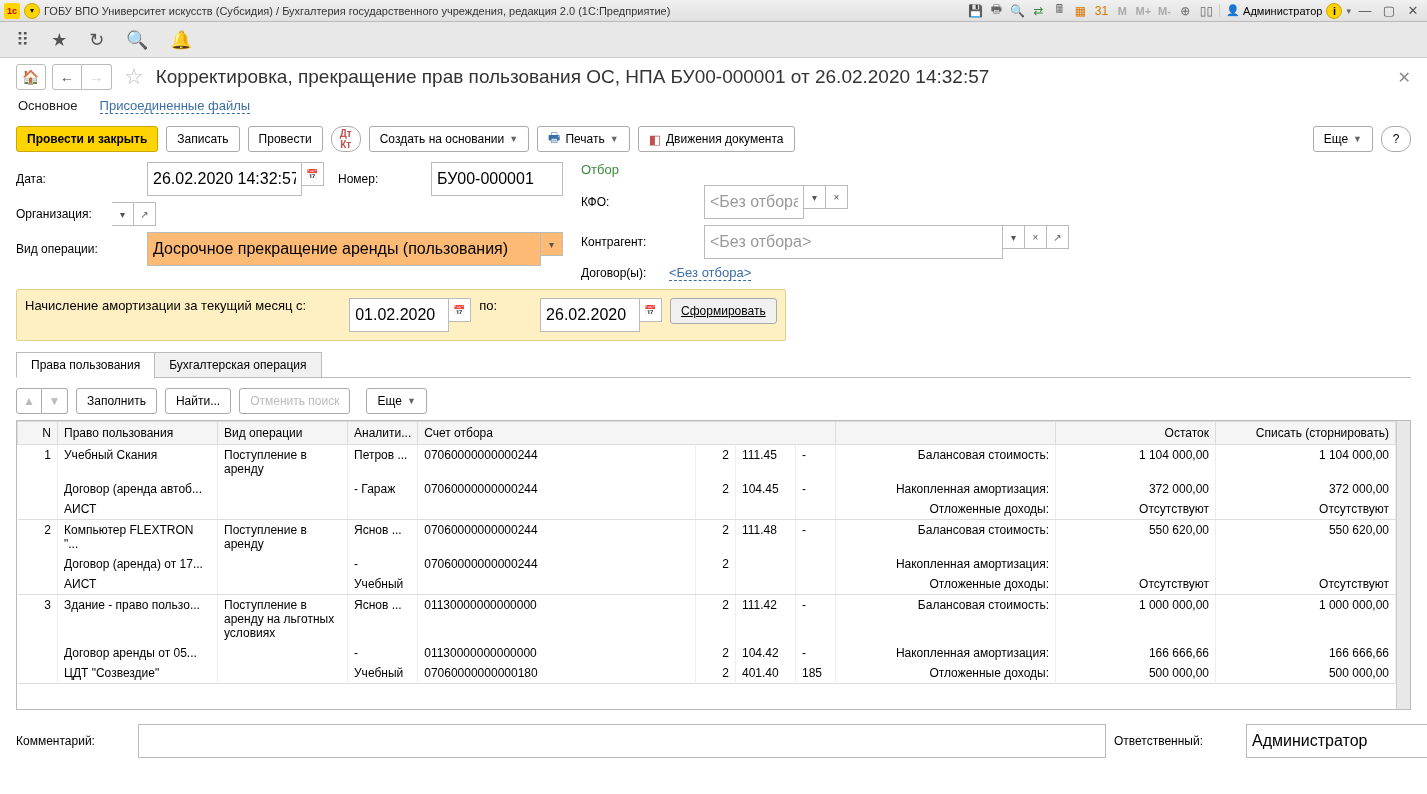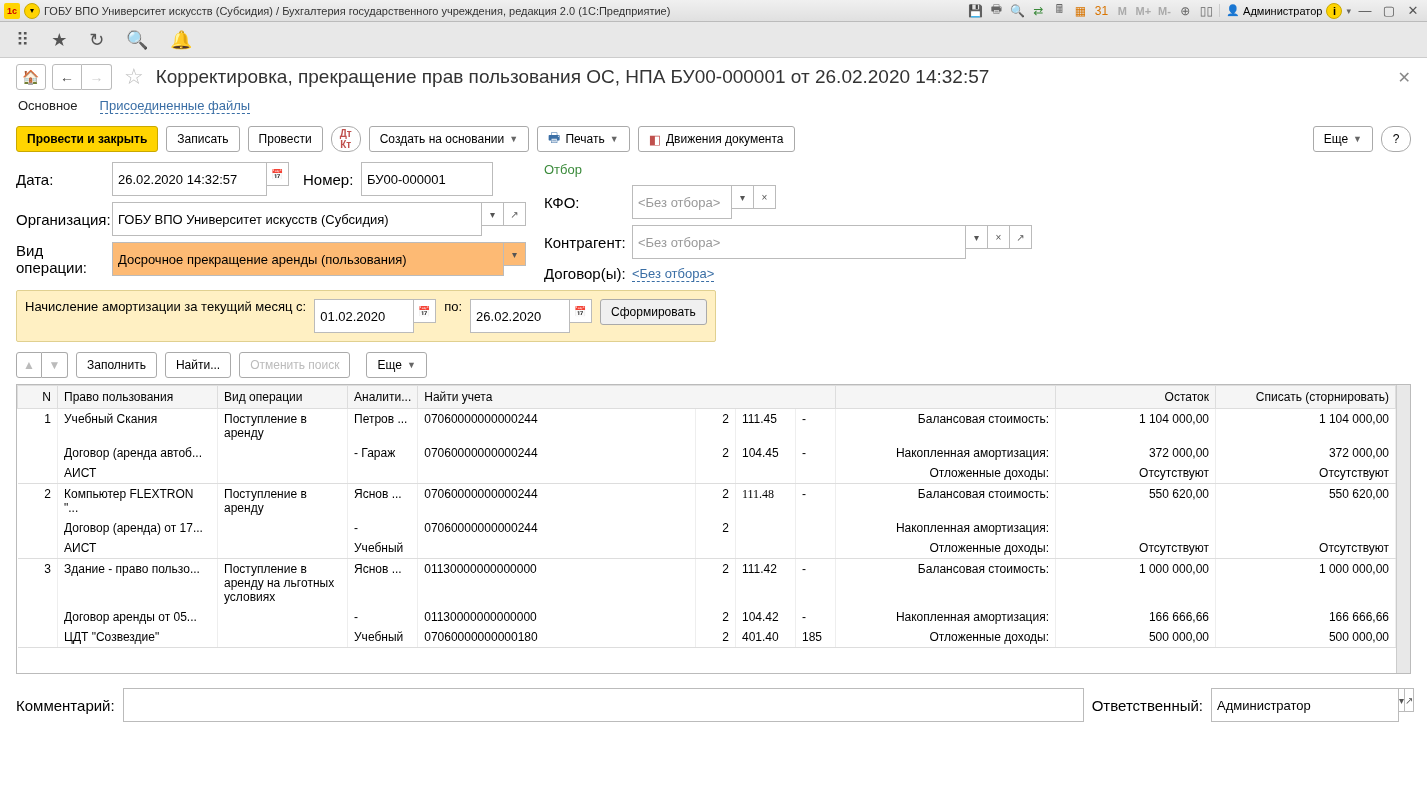--- a/index.html
+++ b/index.html
@@ -48,41 +48,41 @@
 .btn .icon.dt { color: #c0504d; font-size: 10px; font-weight: bold; }
 .toolbar .spacer { flex: 1; }
 .btn.square { width: 30px; padding: 0; justify-content: center; border-radius: 12px; }
 
 .form-top { display: flex; gap: 18px; margin-bottom: 8px; }
 .form-col { display: flex; flex-direction: column; gap: 6px; }
 .form-col.left { flex: 0 0 510px; }
 .form-col.right { flex: 1; }
 
 .f-row { display: flex; align-items: center; gap: 6px; }
-.f-label { width: 90px; font-size: 15px; }
+.f-label { width: 90px; font-size: 12px; }
 .f-label.narrow { width: 52px; }
 .f-label.wide { width: 82px; }
-.input { height: 24px; border: 1px solid #bbb; padding: 16px 5px; font-size: 13px; background: #fff; }
+.input { height: 24px; border: 1px solid #bbb; padding: 16px 5px; font-size: 16px; background: #fff; margin-left: 35px; }
 .input.date { width: 155px; }
 .input.num { width: 132px; }
 .input.wide { flex: 1; }
 .i-btn { width: 22px; height: 24px; border: 1px solid #bbb; border-left: none; background: #fff; display: flex; align-items: center; justify-content: center; font-size: 10px; color: #555; cursor: pointer; }
 .combo { display: flex; }
 .combo .input { border-radius: 0; }
 
 .yellow-field { background: #fdba74; }
 .filter-title { color: #3a8a3a; font-size: 13px; margin-bottom: 2px; }
 .placeholder { color: #999; }
 
 .link { color: #3a6ea5; border-bottom: 1px dashed #3a6ea5; cursor: pointer; font-size: 13px; }
 
 .amort { background: #fff0c3; border: 1px solid #e0d090; border-radius: 2px; padding: 8px 8px; display: flex; align-items: flex-start; gap: 8px; width: fit-content; margin-bottom: 10px; }
 .amort .lbl { font-size: 13px; }
 .amort .input { width: 100px; background: #fff; }
-.btn.form { background: #f0f0f0; }
+.btn.form { background: #f0f0f0; text-decoration: underline; }
 
 .tabstrip { display: flex; border-bottom: 1px solid #bbb; }
 .tab { padding: 5px 14px; border: 1px solid #bbb; background: #f0f0f0; font-size: 12px; cursor: pointer; position: relative; top: 1px; margin-right: -1px; }
 .tab.active { background: #fff; border-bottom-color: #fff; }
 
 .tabtools { display: flex; align-items: center; gap: 8px; margin: 10px 0 6px 0; }
 .arrow-group { display: flex; }
 .arrow-group .btn { width: 26px; padding: 0; justify-content: center; }
 .arrow-group .btn:first-child { border-radius: 3px 0 0 3px; }
 .arrow-group .btn:last-child { border-radius: 0 3px 3px 0; border-left: none; }
@@ -195,21 +195,20 @@
         <div class="combo">
           <input class="input date" value="26.02.2020 14:32:57" style="">
           <div class="i-btn">📅</div>
         </div>
         <span class="f-label narrow" style="margin-left:8px">Номер:</span>
         <input class="input num" value="БУ00-000001" style="">
       </div>
       <div class="f-row">
         <span class="f-label">Организация:</span>
         <div class="combo" style="flex:1">
-          <input class="input wide" value="ГОБУ ВПО Университет искусств (Субсидия)" style="">
           <div class="i-btn">▾</div>
           <div class="i-btn">↗</div>
         </div>
       </div>
       <div class="f-row">
         <span class="f-label">Вид операции:</span>
         <div class="combo" style="flex:1">
           <input class="input wide yellow-field" value="Досрочное прекращение аренды (пользования)" style="">
           <div class="i-btn yellow-field">▾</div>
         </div>
@@ -249,20 +248,24 @@
         <div class="i-btn">📅</div>
       </div>
     <span class="lbl">по:</span>
     <div class="combo">
         <input class="input" value="26.02.2020" style="">
         <div class="i-btn">📅</div>
       </div>
     <button class="btn form">Сформировать</button>
   </div>
 
+  <div class="tabstrip">
+    <div class="tab active">Права пользования</div>
+    <div class="tab">Бухгалтерская операция</div>
+  </div>
 
   <div class="tabtools">
     <div class="arrow-group">
       <button class="btn disabled">▲</button>
       <button class="btn disabled">▼</button>
     </div>
     <button class="btn">Заполнить</button>
     <button class="btn">Найти...</button>
     <button class="btn disabled">Отменить поиск</button>
     <div class="spacer"></div>
@@ -274,21 +277,21 @@
 
   <div class="tablewrap">
     <div class="tscroll">
     <table class="grid">
       <thead>
         <tr>
           <th class="num-col">N</th>
           <th style="width:160px">Право пользования</th>
           <th style="width:130px">Вид операции</th>
           <th style="width:70px">Аналити...</th>
-          <th colspan="4">Найти учета</th>
+          <th colspan="4">Счет отбора</th>
           <th style="width:220px"></th>
           <th class="r" style="width:160px">Остаток</th>
           <th class="r" style="width:180px">Списать (сторнировать)</th>
         </tr>
       </thead>
       <tbody id="tbody">
             <tr>
               <td class="num-col">1</td>
               <td>Учебный Скания</td>
               <td style="white-space: normal;">Поступление в аренду</td>
@@ -327,21 +330,21 @@
               <td class="r">Отсутствуют</td>
               <td class="r">Отсутствуют</td>
             </tr>
             <tr>
               <td class="num-col">2</td>
               <td>Компьютер FLEXTRON "...</td>
               <td style="white-space: normal;">Поступление в аренду</td>
               <td>Яснов ...</td>
               <td>07060000000000244</td>
               <td class="r" style="width: 40px;">2</td>
-              <td style="width: 60px; font-family: Liberation Serif, serif;">111.48</td>
+              <td style="width: 60px;">111.48</td>
               <td style="width: 40px;">-</td>
               <td class="r">Балансовая стоимость:</td>
               <td class="r">550 620,00</td>
               <td class="r">550 620,00</td>
             </tr>
             <tr>
               <td class="num-col"></td>
               <td>Договор (аренда) от 17...</td>
               <td></td>
               <td>-</td>

